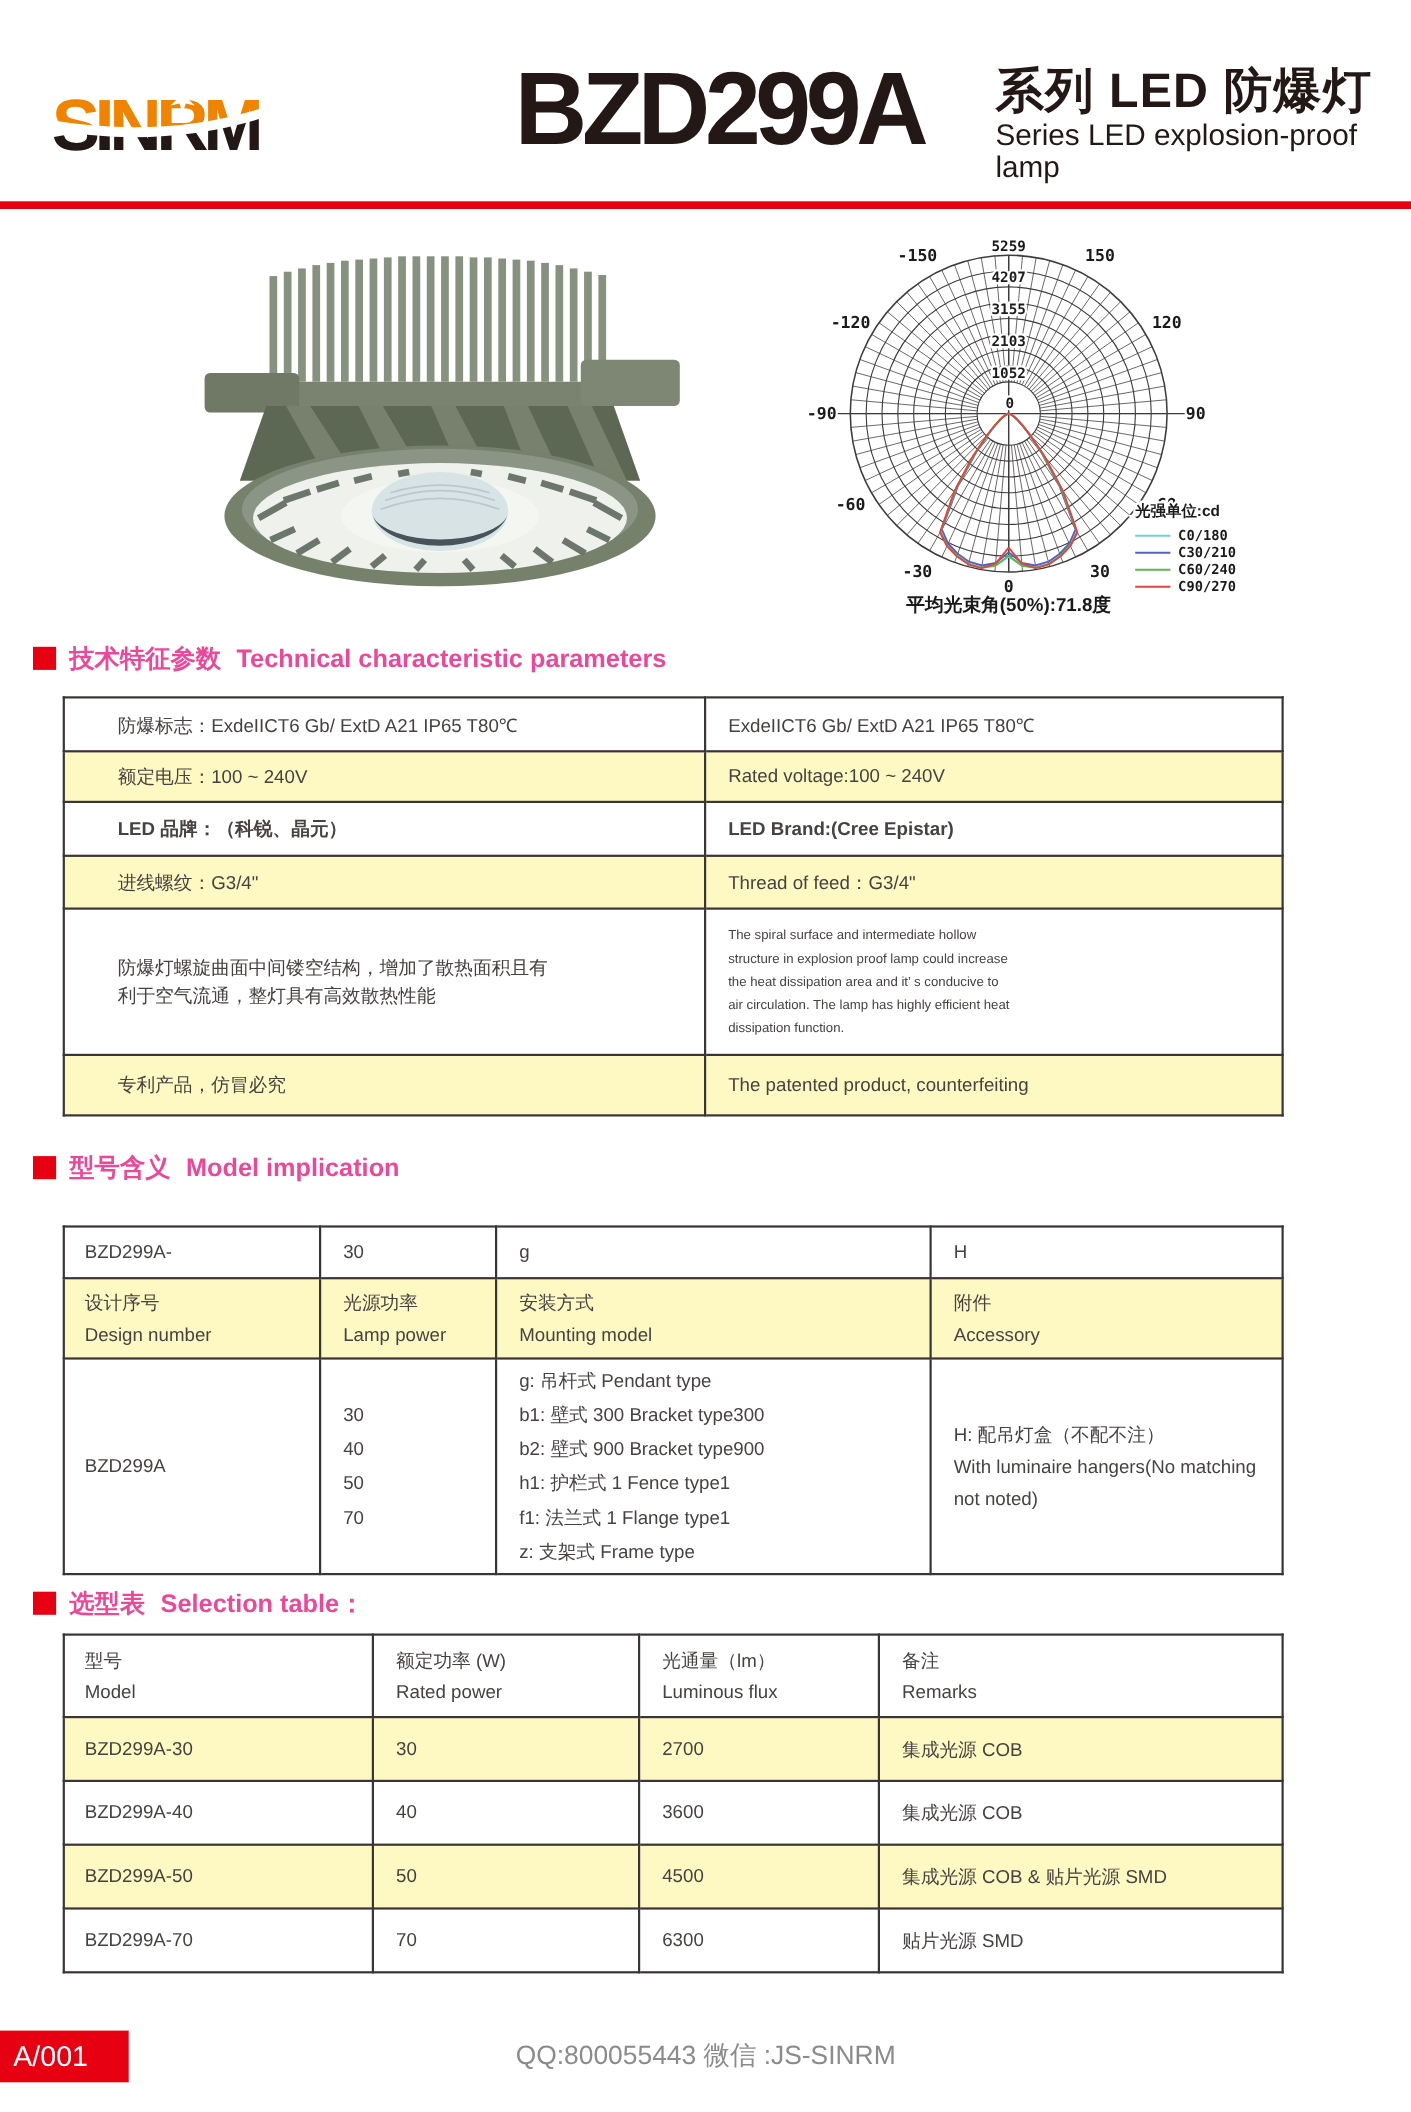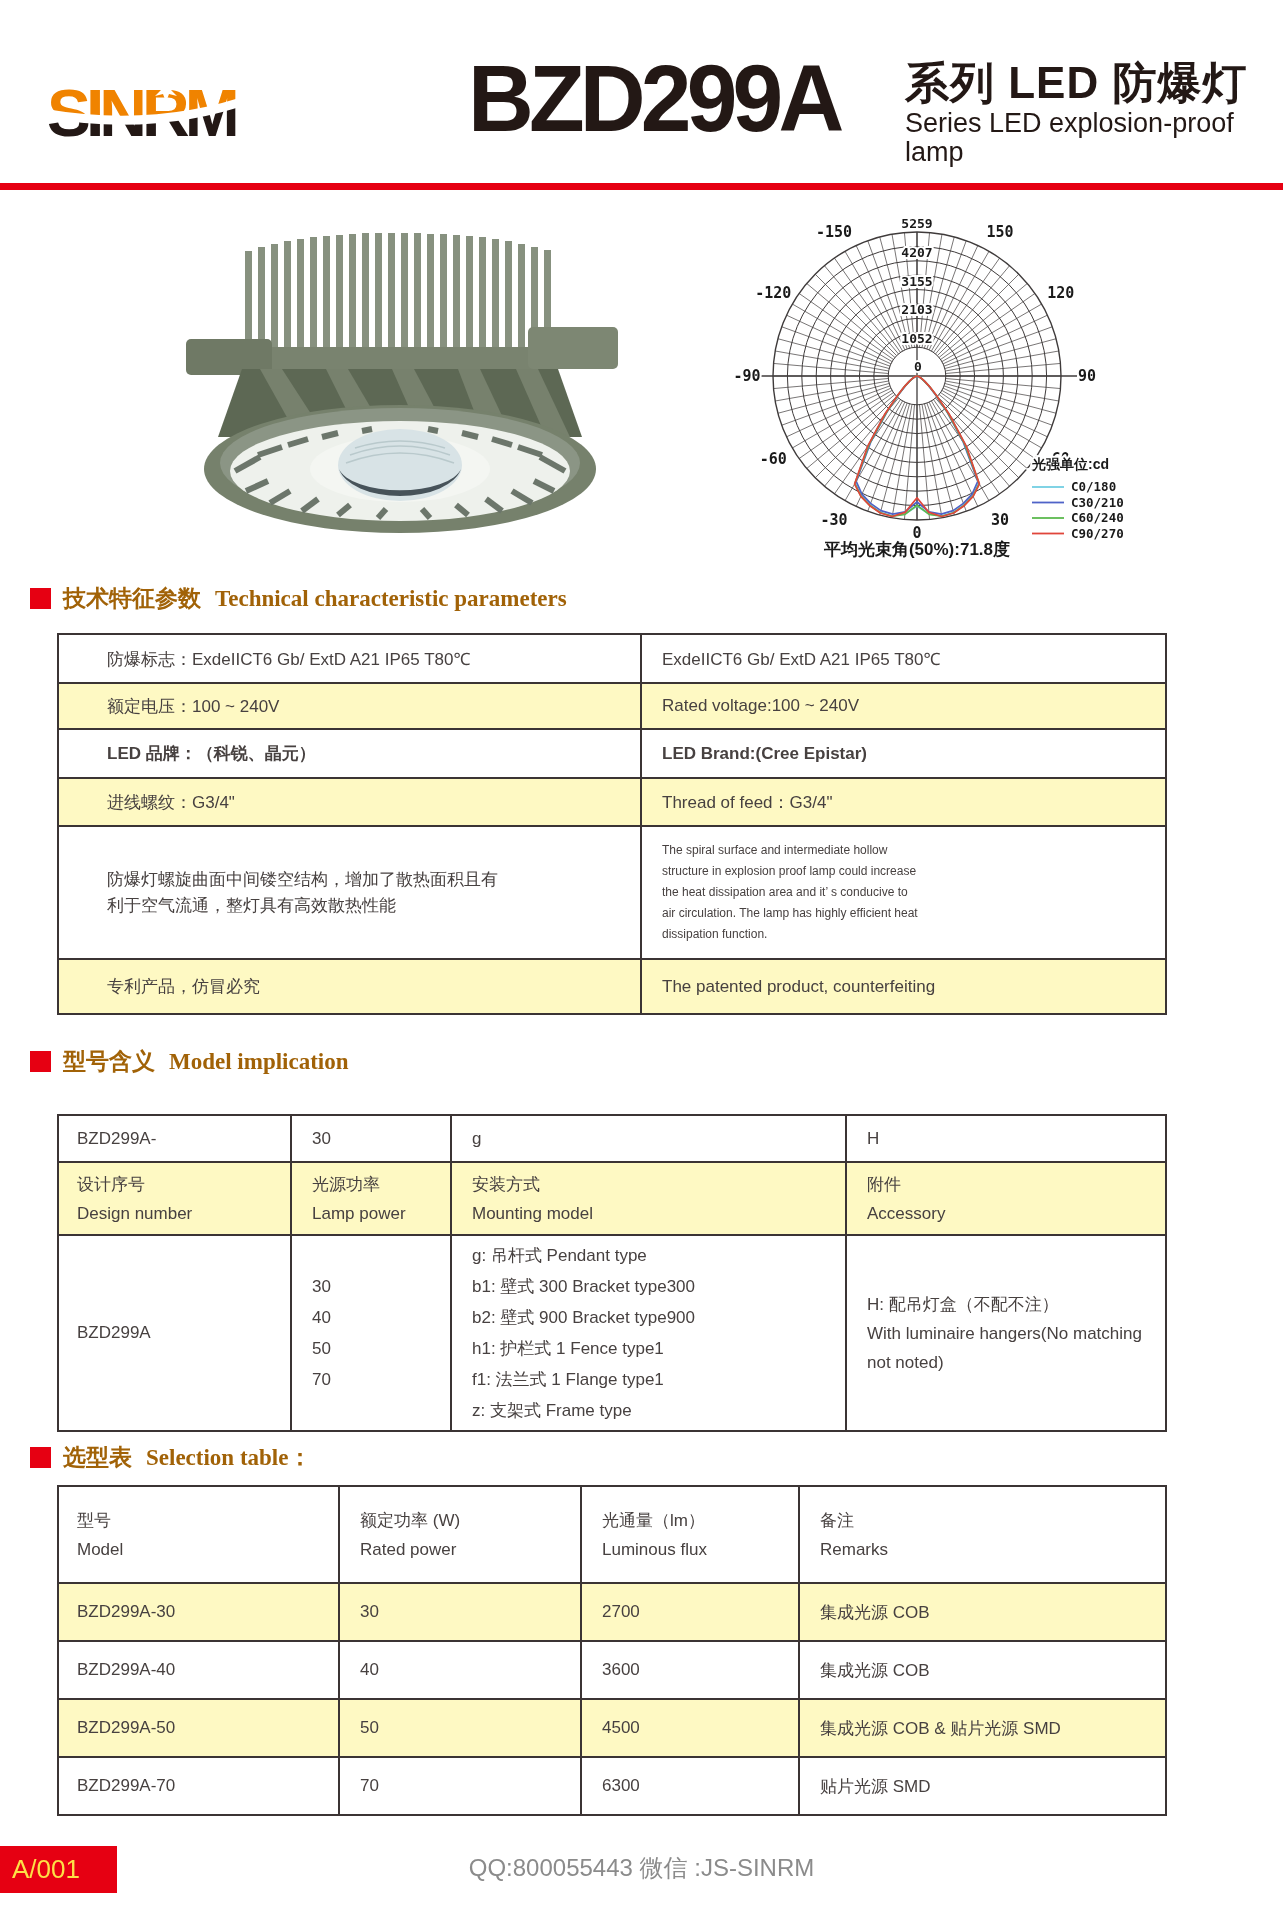--- a/index.html
+++ b/index.html
@@ -6,38 +6,38 @@
   body{width:1283px;height:1920px;background:#ffffff;position:relative;
        font-family:"Liberation Sans", sans-serif;color:#474140;}
   .abs{position:absolute;}
   
   .model-title{font-size:94px;font-weight:bold;color:#231815;letter-spacing:-5px;
                transform:scaleX(.97);transform-origin:left top;line-height:1;}
   .series-cn{font-size:44px;font-weight:bold;color:#231815;line-height:1.15;letter-spacing:1px;}
   .series-en{font-size:27px;font-weight:normal;color:#231815;line-height:1.1;}
   .red-rule{left:0;top:183px;width:1283px;height:7px;background:#e60012;}
   
-  .sec{display:flex;align-items:center;font-weight:bold;color:#a16207;font-size:23px;font-family:Liberation Serif, serif;}
+  .sec{display:flex;align-items:center;font-weight:bold;color:#ec4899;font-size:23px;}
   .sec .sq{width:21px;height:21px;background:#e60012;margin-right:12px;flex:none;}
   .sec .en{margin-left:14px;font-weight:bold;}
   
   table.t{position:absolute;border-collapse:collapse;table-layout:fixed;
           font-size:17px;color:#474140;}
   table.t td{border:2px solid #3b3434;vertical-align:middle;padding:4px 10px 4px 20px;}
   table.t tr.pink td{background:#fef9c3;}
   td.pre{white-space:pre-line;}
   .pl48{padding-left:48px !important;}
   .pl18{padding-left:18px !important;}
   td.vtop{vertical-align:top;padding-top:8px;}
   .lh21{line-height:21px;font-size:12px;}
   .lh26{line-height:26px;}
   .lh30{line-height:31px;}
   .two-line span{display:block;line-height:29px;}
   
-  .foot-box{left:0;top:1846px;width:117px;height:47px;background:#e60012;color:#fde047;
+  .foot-box{left:0;top:1846px;width:117px;height:47px;background:#e60012;color:#ffffff;
             font-size:26px;display:flex;align-items:center;padding-left:12px;box-sizing:border-box;text-align:center;}
   .foot-center{left:0;top:1852px;width:1283px;text-align:center;color:#8b8b8b;font-size:24px;}
 </style>
 </head>
 <body>
 
 <svg class="abs" style="left:45px;top:52px;" width="220" height="105" viewBox="0 0 220 105">
   <defs>
     <clipPath id="logo-upper">
         <path d="M0,0 H220 V40 Q118,80 0,60 Z"></path>
@@ -367,21 +367,21 @@
 </div>
 
 <table class="t" style="left:57px;top:1485px;width:1108px;">
   <colgroup>
       <col style="width:281px">
       <col style="width:242px">
       <col style="width:218px">
       <col style="width:367px">
     </colgroup>
   <tbody>
-      <tr style="height:97px;padding-left:47px;">
+      <tr style="height:75px;padding-left:47px;">
     <td class="pl18 two-line">
       <span>型号</span>
           <span>Model</span>
         </td>
     <td class="two-line">
       <span>额定功率 (W)</span>
           <span>Rated power</span>
         </td>
     <td class="two-line">
       <span>光通量（lm）</span>

